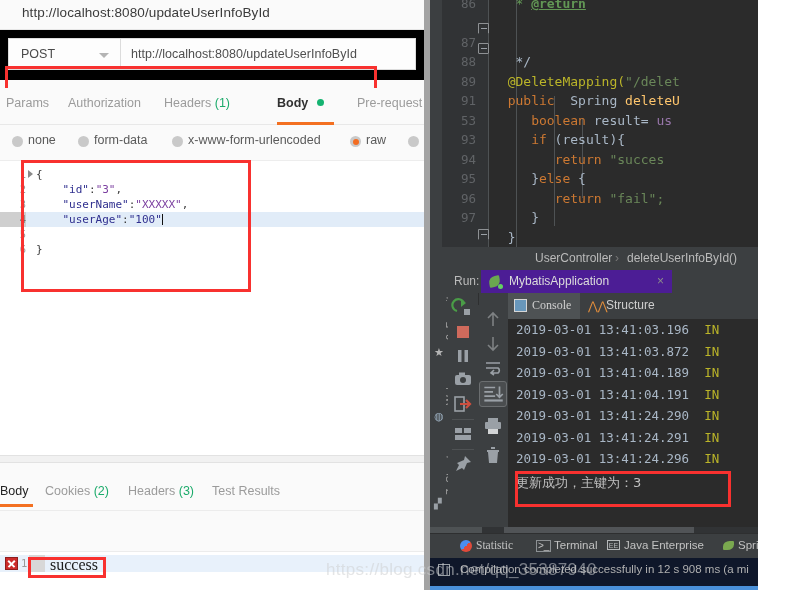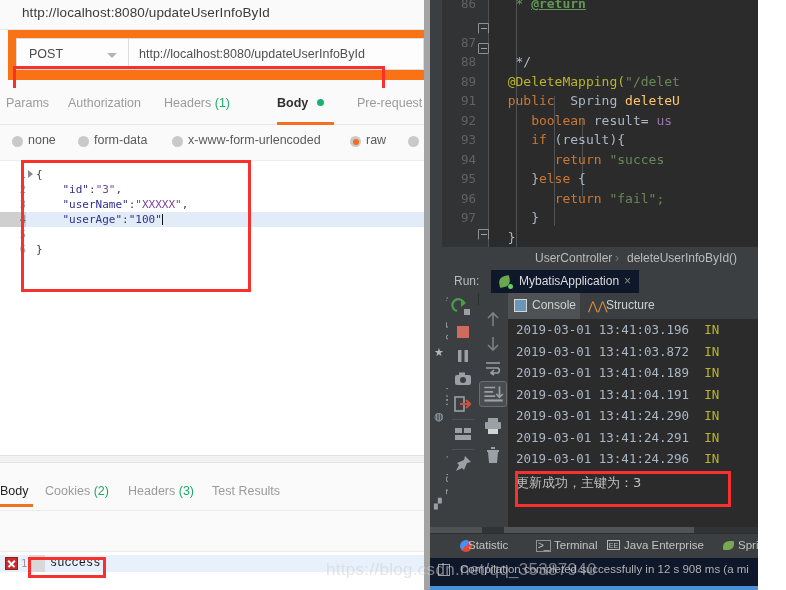--- a/index.html
+++ b/index.html
@@ -9,21 +9,21 @@
     background:#ffffff;
     -webkit-font-smoothing:antialiased;
   }
   #root{position:relative;width:786px;height:590px;overflow:hidden;}
 
   
   .postman{position:absolute;left:0;top:0;width:424px;height:590px;background:#fafafa;overflow:hidden;}
   .pm-urltitle{position:absolute;left:0;top:0;width:424px;height:29px;background:#fafafa;border-bottom:1px solid #e6e6e6;}
   .pm-urltitle span{position:absolute;left:22px;top:5px;font-size:13.5px;color:#3b3b3b;letter-spacing:.1px;}
 
-  .pm-reqrow{position:absolute;left:8px;top:30px;width:424px;height:50px;background:#f97316;}
+  .pm-reqrow{position:absolute;left:0;top:30px;width:424px;height:50px;background:#000000;}
   .pm-method{position:absolute;left:8px;top:8px;width:112px;height:32px;background:#fdfdfd;border:1px solid #dcdcdc;border-right:none;box-sizing:border-box;}
   .pm-method .lbl{position:absolute;left:12px;top:8px;font-size:12.5px;color:#4a4a4a;}
   .pm-caret{position:absolute;right:11px;top:14px;width:0;height:0;border-left:5px solid transparent;border-right:5px solid transparent;border-top:5px solid #b4b4b4;}
   .pm-urlbox{position:absolute;left:120px;top:8px;width:296px;height:32px;background:#fdfdfd;border:1px solid #dcdcdc;box-sizing:border-box;}
   .pm-urlbox .u{position:absolute;left:10px;top:8px;font-size:12.5px;color:#4f4f4f;white-space:nowrap;}
 
   .redbox{position:absolute;border:3px solid #f8312f;box-sizing:border-box;pointer-events:none;}
 
   .pm-tabs{position:absolute;left:0;top:88px;width:424px;height:36px;border-bottom:1px solid #e8e8e8;background:#fafafa;}
   .pm-tab{position:absolute;top:8px;font-size:12.5px;color:#9b9b9b;white-space:nowrap;}
@@ -70,21 +70,21 @@
   .pm-wrapbtn s{position:absolute;background:#f0702a;height:2px;display:block;text-decoration:none;}
 
   .pm-resbody{position:absolute;left:0;top:551px;width:424px;height:39px;background:#ffffff;border-top:1px solid #ececec;}
   .pm-resline{position:absolute;left:0;top:3px;width:424px;height:17px;background:#e8f1fb;}
   .pm-errico{position:absolute;left:5px;top:5px;width:13px;height:13px;background:#cc2b2b;border:1px solid #8f1d1d;box-sizing:border-box;}
   .pm-errico::before,.pm-errico::after{content:"";position:absolute;left:1px;top:5px;width:9px;height:1.6px;background:#fff;}
   .pm-errico::before{transform:rotate(45deg);}
   .pm-errico::after{transform:rotate(-45deg);}
   .pm-resnum{position:absolute;left:21px;top:5px;font-family:"DejaVu Sans Mono",monospace;font-size:10.5px;color:#9b9b9b;}
   .pm-resgut{position:absolute;left:29px;top:3px;width:16px;height:17px;background:#d8d8d8;}
-  .pm-restxt{position:absolute;left:50px;top:4px;font-family:Liberation Mono, monospace;font-size:12px;color:#1b1b1b;}
+  .pm-restxt{position:absolute;left:50px;top:4px;font-family:Liberation Serif, serif;font-size:16px;color:#1b1b1b;}
 
   
   .idea{position:absolute;left:424px;top:0;width:334px;height:590px;background:#3c3f41;overflow:hidden;
         border-left:6px solid #a3a3a3;box-sizing:border-box;}
   .ide-editor{position:absolute;left:0;top:0;width:360px;height:247px;background:#2b2b2b;}
   .ide-gutter{position:absolute;left:0;top:0;width:58px;height:247px;background:#313335;}
   .ide-left-strip{position:absolute;left:0;top:0;width:12px;height:247px;background:#3c3f41;}
   .ecode{position:absolute;left:0;top:0;width:360px;font-family:"DejaVu Sans Mono",monospace;font-size:13px;line-height:19.5px;}
   .eline{position:relative;height:19.5px;white-space:pre;}
   .eline .eg{position:absolute;left:14px;width:32px;text-align:right;color:#606366;font-size:12.5px;}
@@ -108,35 +108,35 @@
   .ide-crumb .c1{position:absolute;left:105px;top:4px;font-size:12px;color:#bbbbbb;}
   .ide-crumb .sep{position:absolute;left:185px;top:4px;font-size:12px;color:#777;}
   .ide-crumb .c2{position:absolute;left:197px;top:4px;font-size:12px;color:#bbbbbb;}
 
   .ide-vbar{position:absolute;left:0;top:270px;width:18px;height:290px;background:#3c3f41;border-right:1px solid #2e2f30;}
   .vtext{position:absolute;left:0;width:18px;font-size:10.5px;color:#a0a0a0;white-space:nowrap;
          transform-origin:0 0;transform:rotate(-90deg);}
 
   .ide-runhdr{position:absolute;left:18px;top:270px;width:342px;height:23px;background:#3c3f41;}
   .ide-runhdr .rl{position:absolute;left:6px;top:4px;font-size:12px;color:#bbbbbb;}
-  .ide-runtab{position:absolute;left:43px;top:0;width:148px;height:23px;background:#0f172a;}
+  .ide-runtab{position:absolute;left:33px;top:0;width:148px;height:23px;background:#4c1d95;padding-left:43px;}
   .ide-runtab .nm{position:absolute;left:28px;top:4px;font-size:12px;color:#dcdcdc;}
   .ide-runtab .cx{position:absolute;right:8px;top:4px;font-size:12px;color:#8c8c8c;}
   .leaf{position:absolute;left:8px;top:5px;width:13px;height:13px;}
   .leaf .lf{position:absolute;left:0;top:1px;width:11px;height:11px;background:#6aa84f;border-radius:60% 10% 60% 10%;transform:rotate(-10deg);}
   .leaf .dot{position:absolute;right:-1px;bottom:-1px;width:5px;height:5px;background:#62d062;border-radius:50%;}
 
   .ide-toolcol{position:absolute;left:18px;top:293px;width:30px;height:240px;background:#3c3f41;border-right:1px solid #2e2f30;}
   .ide-toolcol2{position:absolute;left:48px;top:305px;width:30px;height:228px;background:#3c3f41;}
   .tbtn{position:absolute;width:24px;height:22px;}
   .seph{position:absolute;height:1px;background:#4f5254;}
 
   .ide-cons-tabs{position:absolute;left:78px;top:293px;width:282px;height:26px;background:#3c3f41;}
   .ctab{position:absolute;top:0;height:26px;}
-  .ctab.sel{background:#4e5254;}
+  .ctab.sel{background:#4e5254;font-family:Liberation Serif, serif;}
   .ctab .tl{position:absolute;top:5px;font-size:12px;color:#cfcfcf;white-space:nowrap;}
   .ide-console{position:absolute;left:78px;top:319px;width:282px;height:214px;background:#2b2b2b;}
   .logs{position:absolute;left:0;top:0;width:282px;font-family:"DejaVu Sans Mono",monospace;font-size:12.5px;line-height:21.5px;}
   .logline{height:21.5px;white-space:pre;color:#a9b7c6;padding-left:8px;}
   .logline .lvl{color:#bbb529;}
   .cnmsg{position:absolute;left:8px;top:155px;font-size:13px;color:#c0c0c0;font-family:"DejaVu Sans",sans-serif;white-space:nowrap;}
   .cons-scroll{position:absolute;right:0;top:0;width:9px;height:214px;background:#3c3f41;}
   .cons-thumb{position:absolute;right:1px;top:120px;width:7px;height:80px;background:#5a5d5e;border-radius:3px;}
 
   .ide-botbar{position:absolute;left:0;top:533px;width:360px;height:25px;background:#3c3f41;border-top:1px solid #2e2f30;}
@@ -305,21 +305,21 @@
         </div>
         <div class="eline">
           <span class="eg">89</span>
           <span class="et"><span>  </span><span class="tk-kw">public</span><span>  </span><span class="tk-type">Spring</span><span> </span><span class="tk-mth">deleteU</span></span>
         </div>
         <div class="eline">
           <span class="eg">91</span>
           <span class="et"><span>     </span><span class="tk-kw">boolean</span><span> result= </span><span class="tk-fld">us</span></span>
         </div>
         <div class="eline">
-          <span class="eg">92</span>
+          <span class="eg">53</span>
           <span class="et"><span>     </span><span class="tk-kw">if</span><span> (result){</span></span>
         </div>
         <div class="eline">
           <span class="eg">93</span>
           <span class="et"><span>        </span><span class="tk-kw">return</span><span> </span><span class="tk-str">"succes</span></span>
         </div>
         <div class="eline">
           <span class="eg">94</span>
           <span class="et"><span>     }</span><span class="tk-kw">else</span><span> {</span></span>
         </div>
@@ -488,21 +488,21 @@
 
     <div class="redbox" style="left:85px;top:471px;width:216px;height:36px;"></div>
 
     <div class="tabstrip">
       <span class="a"></span>
       <span class="b"></span>
     </div>
 
     <div class="ide-botbar">
       <span style="position:absolute;left:30px;top:6px;width:12px;height:12px;border-radius:50%;background:linear-gradient(135deg,#4a8ef0 50%,#e04a3a 50%);"></span>
-      <span class="bb" style="left:38px;">Statistic</span>
+      <span class="bb" style="left:46px;font-family:Liberation Serif, serif;">Statistic</span>
       <span style="position:absolute;left:106px;top:6px;font-size:10px;color:#c0c0c0;border:1px solid #8d9194;padding:0 1px;line-height:10px;">&gt;_</span>
       <span class="bb" style="left:124px;">Terminal</span>
       <span style="position:absolute;left:177px;top:6px;width:13px;height:10px;border:1px solid #b6b9bb;box-sizing:border-box;font-size:7px;color:#b6b9bb;text-align:center;line-height:9px;">EE</span>
       <span class="bb" style="left:194px;">Java Enterprise</span>
       <span style="position:absolute;left:293px;top:7px;width:11px;height:9px;background:#7aa84f;border-radius:60% 10% 60% 10%;"></span>
       <span class="bb" style="left:308px;">Spring</span>
     </div>
 
     <div class="ide-status">
       <span class="stico"></span>

